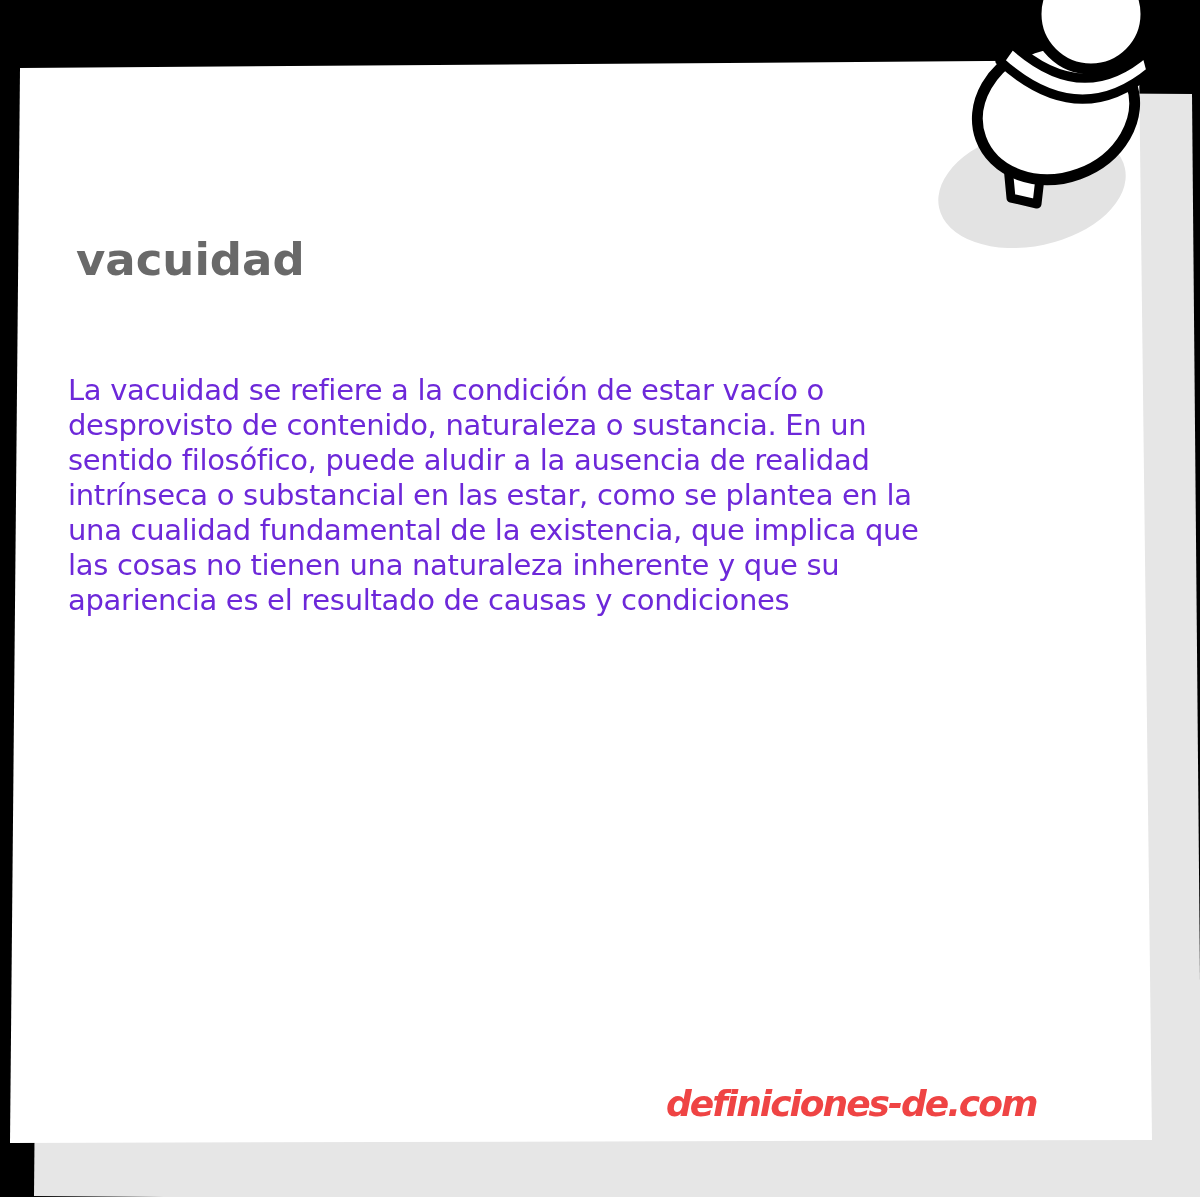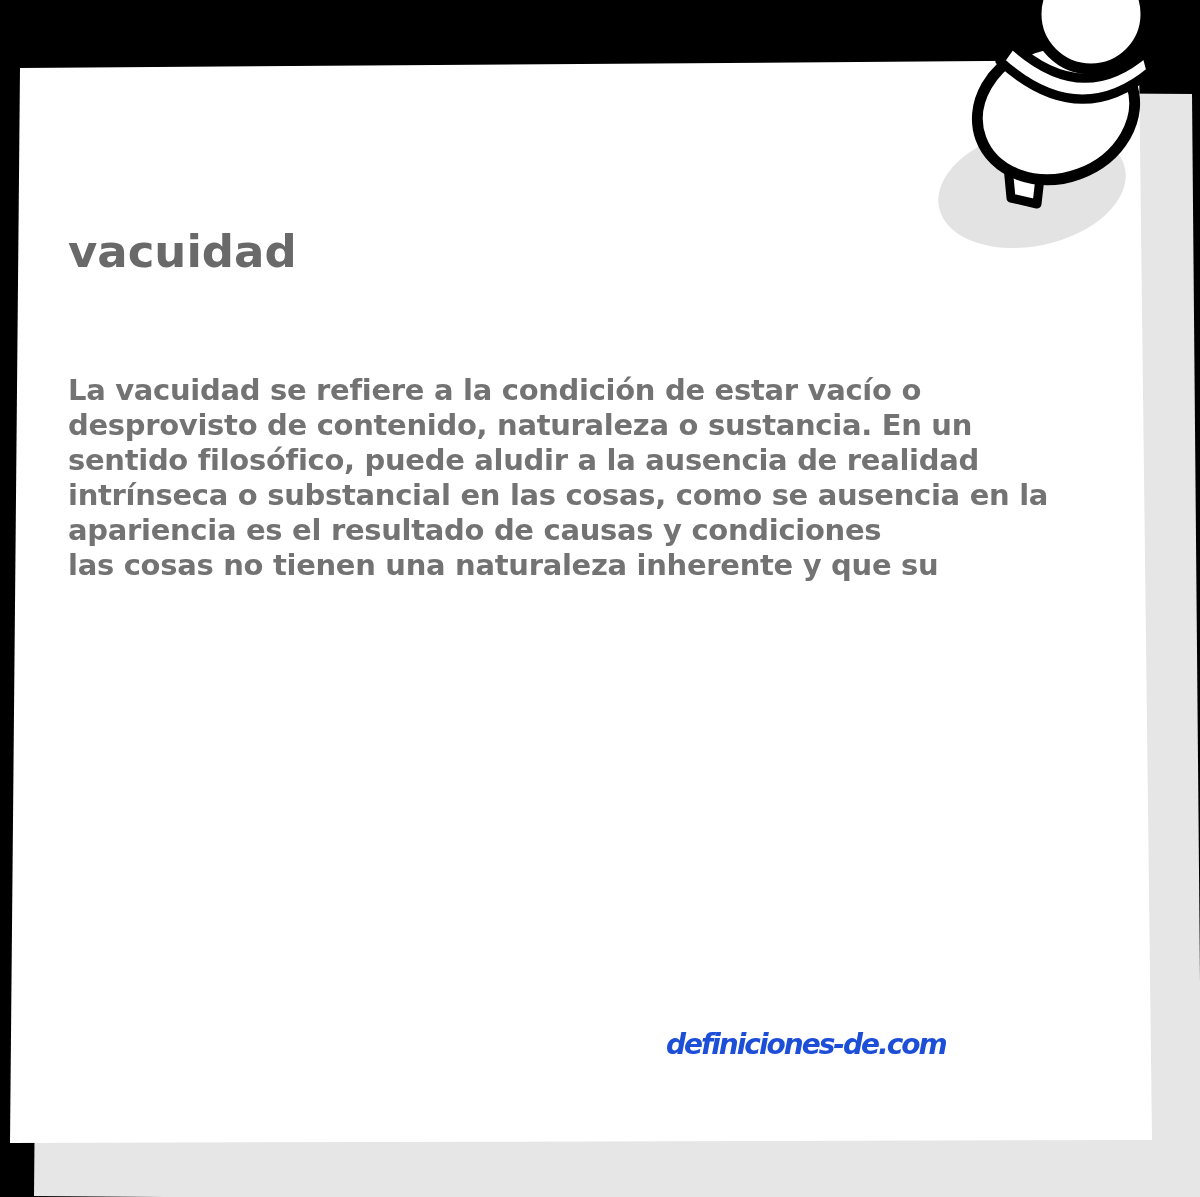--- a/index.html
+++ b/index.html
@@ -26,47 +26,47 @@
   .paper {
     position: absolute;
     inset: 0;
     background: #ffffff;
     clip-path: polygon(20px 68px, 1139px 60px, 1152px 1140px, 10px 1143px);
   }
   .title {
     position: absolute;
     left: 68px;
     top: 229px;
-    margin: 0;
+    margin: 8px;
     font-size: 45px;
     line-height: 1;
     font-weight: bold;
     color: #696969;
     letter-spacing: 0px;
     white-space: nowrap;
   }
   .definition {
     position: absolute;
     left: 68px;
     top: 373px;
-    color: #737373;
+    color: #6d28d9;
     font-size: 29px;
-    font-weight: bold;
+    font-weight: normal;
     line-height: 35px;
     letter-spacing: -0.3px;
   }
   .definition .line {
     white-space: nowrap;
   }
   .brand {
     position: absolute;
     left: 666px;
-    top: 1031px;
-    color: #1d4ed8;
-    font-size: 28px;
+    top: 1086px;
+    color: #ef4444;
+    font-size: 36px;
     line-height: 1;
     font-weight: bold;
     font-style: italic;
     letter-spacing: -2px;
     white-space: nowrap;
   }
   .pin-svg {
     position: absolute;
     left: 0;
     top: 0;
@@ -82,23 +82,24 @@
 
   <div class="back-sheet"></div>
 
   <div class="paper">
     <h1 class="title">vacuidad</h1>
 
     <div class="definition">
       <div class="line">La vacuidad se refiere a la condición de estar vacío o</div>
       <div class="line">desprovisto de contenido, naturaleza o sustancia. En un</div>
       <div class="line">sentido filosófico, puede aludir a la ausencia de realidad</div>
-      <div class="line">intrínseca o substancial en las cosas, como se ausencia en la</div>
+      <div class="line">intrínseca o substancial en las estar, como se plantea en la</div>
+      <div class="line">una cualidad fundamental de la existencia, que implica que</div>
+      <div class="line">las cosas no tienen una naturaleza inherente y que su</div>
       <div class="line">apariencia es el resultado de causas y condiciones</div>
-      <div class="line">las cosas no tienen una naturaleza inherente y que su</div>
     </div>
 
     <div class="brand">definiciones-de.com</div>
   </div>
 
   <svg class="pin-svg" viewBox="0 0 1200 1197" xmlns="http://www.w3.org/2000/svg" aria-hidden="true">
 
     <ellipse cx="1032" cy="188" rx="95" ry="58" fill="#e3e3e3" transform="rotate(-12 1032 188)"></ellipse>
 
     <path d="M1008 166 L1041 169 L1037 204 L1011 198 Z" fill="#ffffff" stroke="#000000" stroke-width="9" stroke-linejoin="round"></path>

